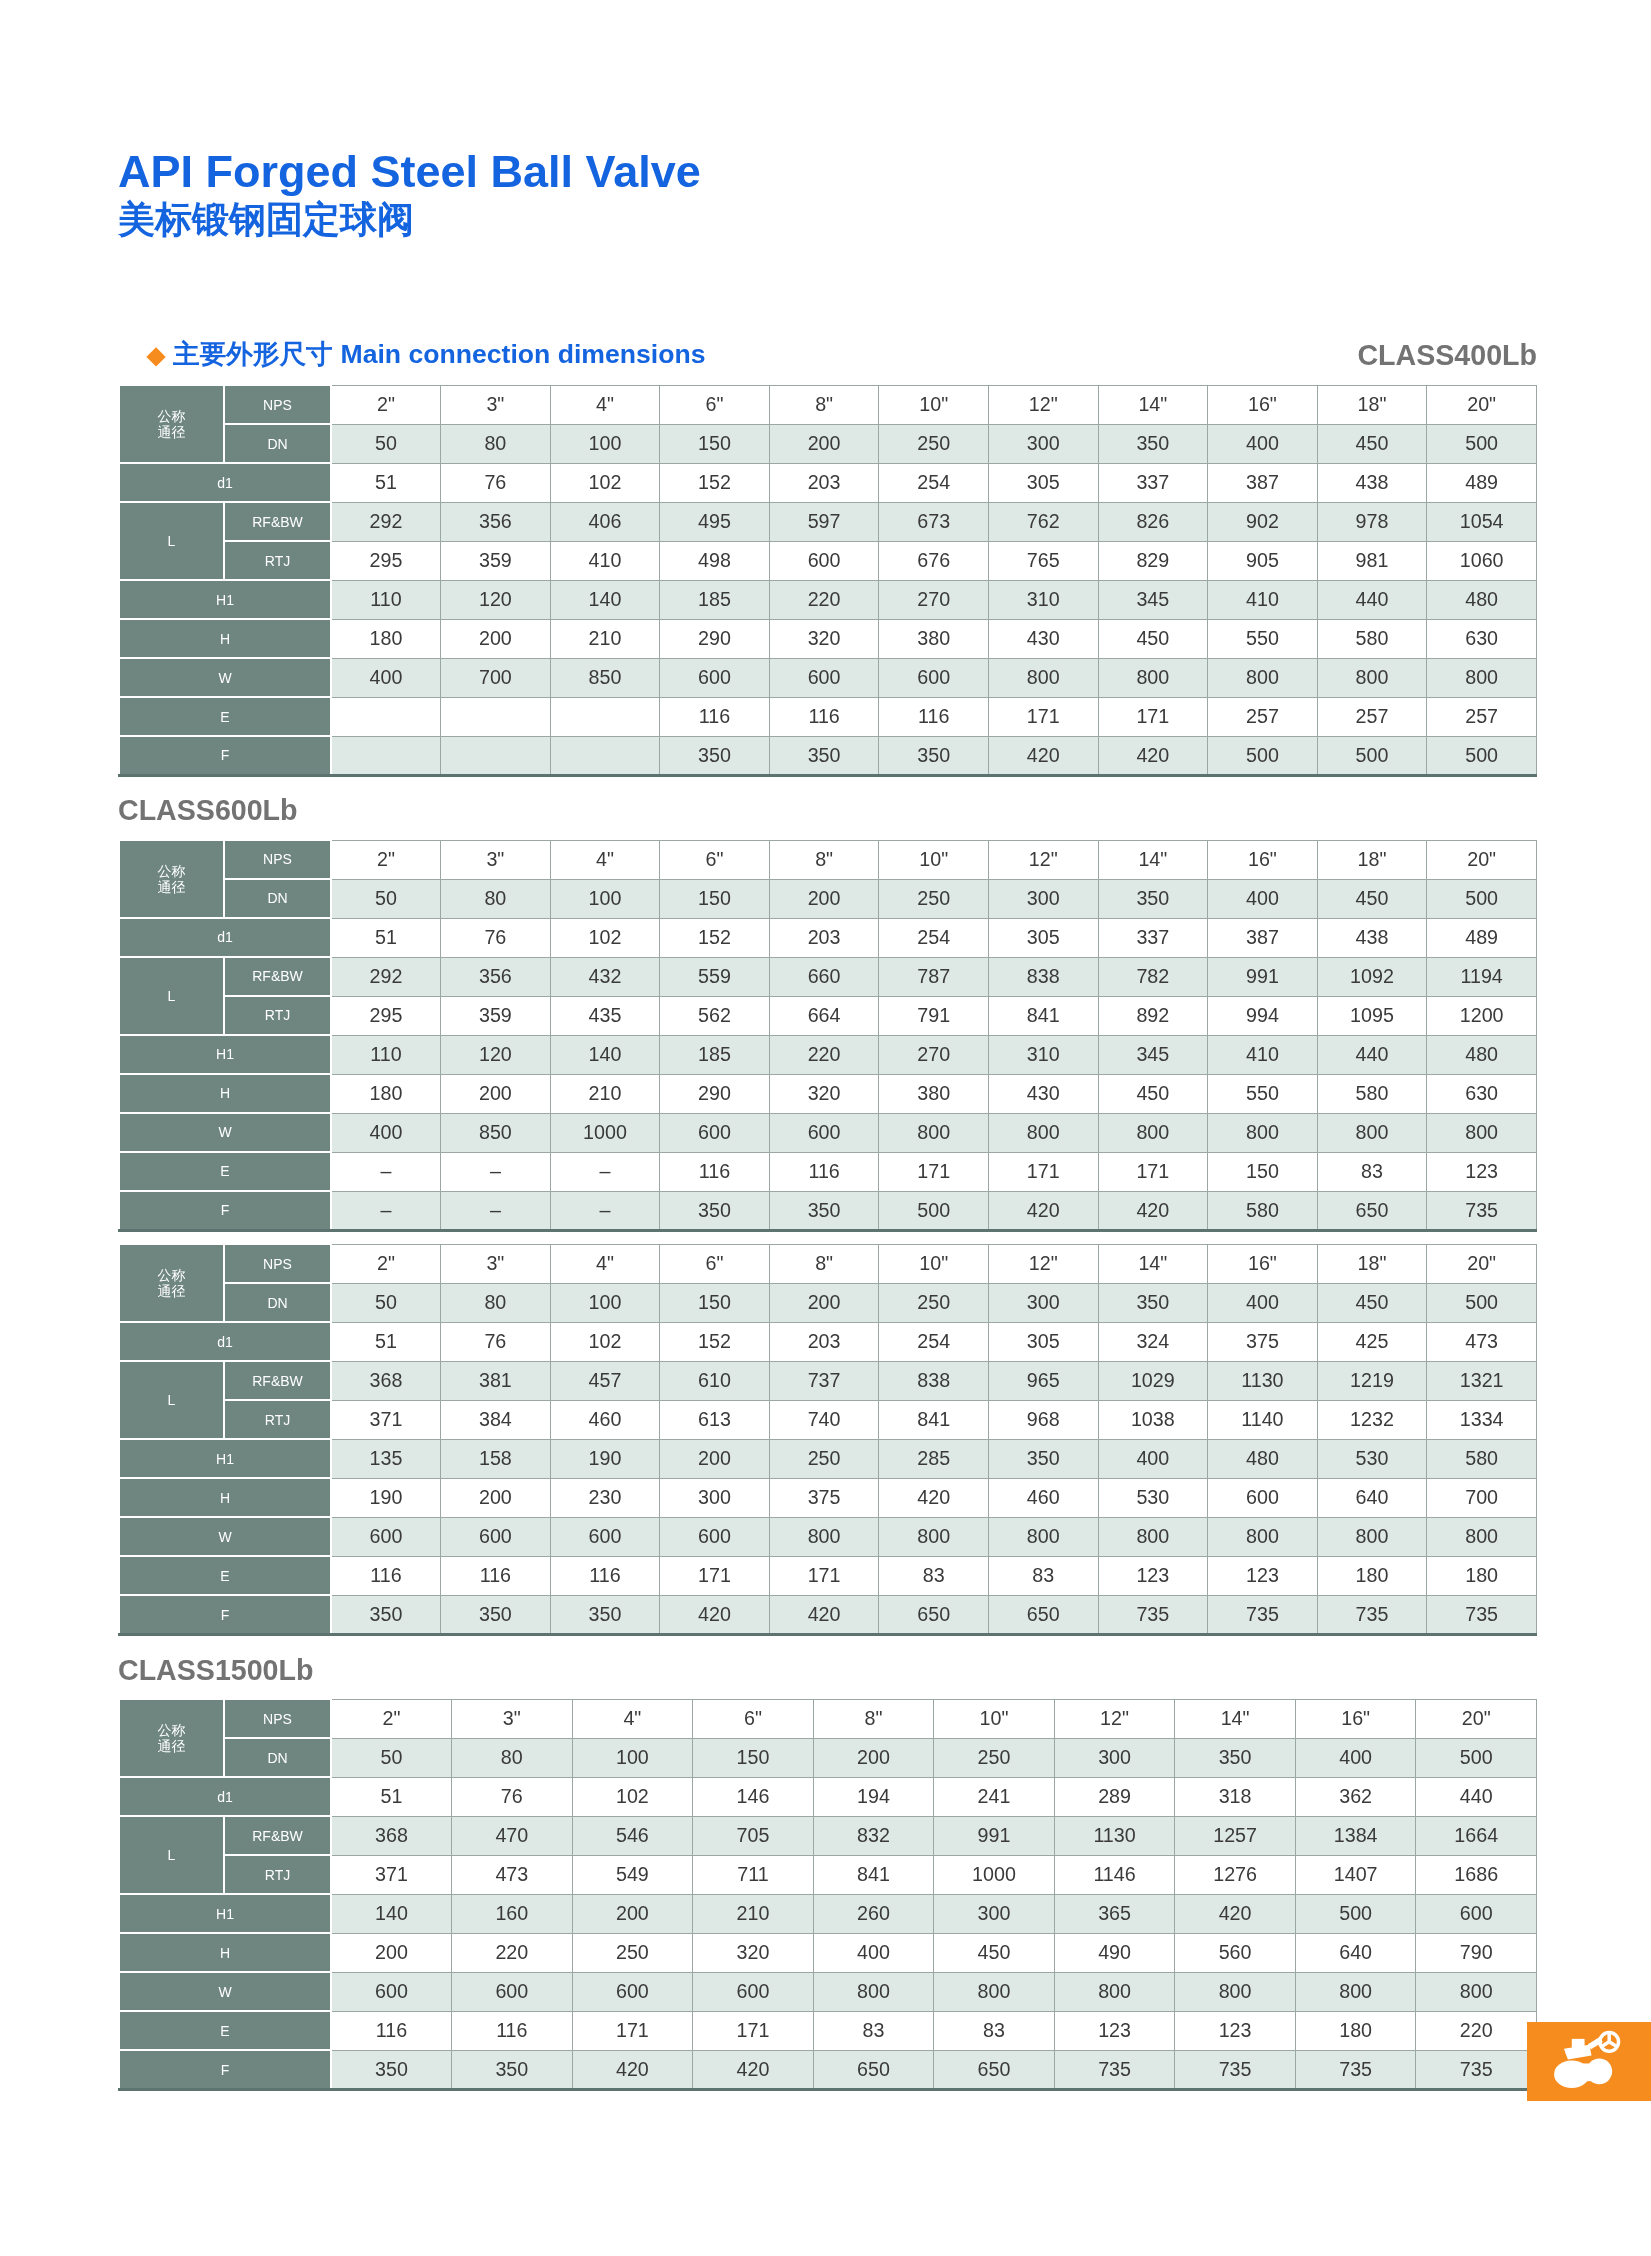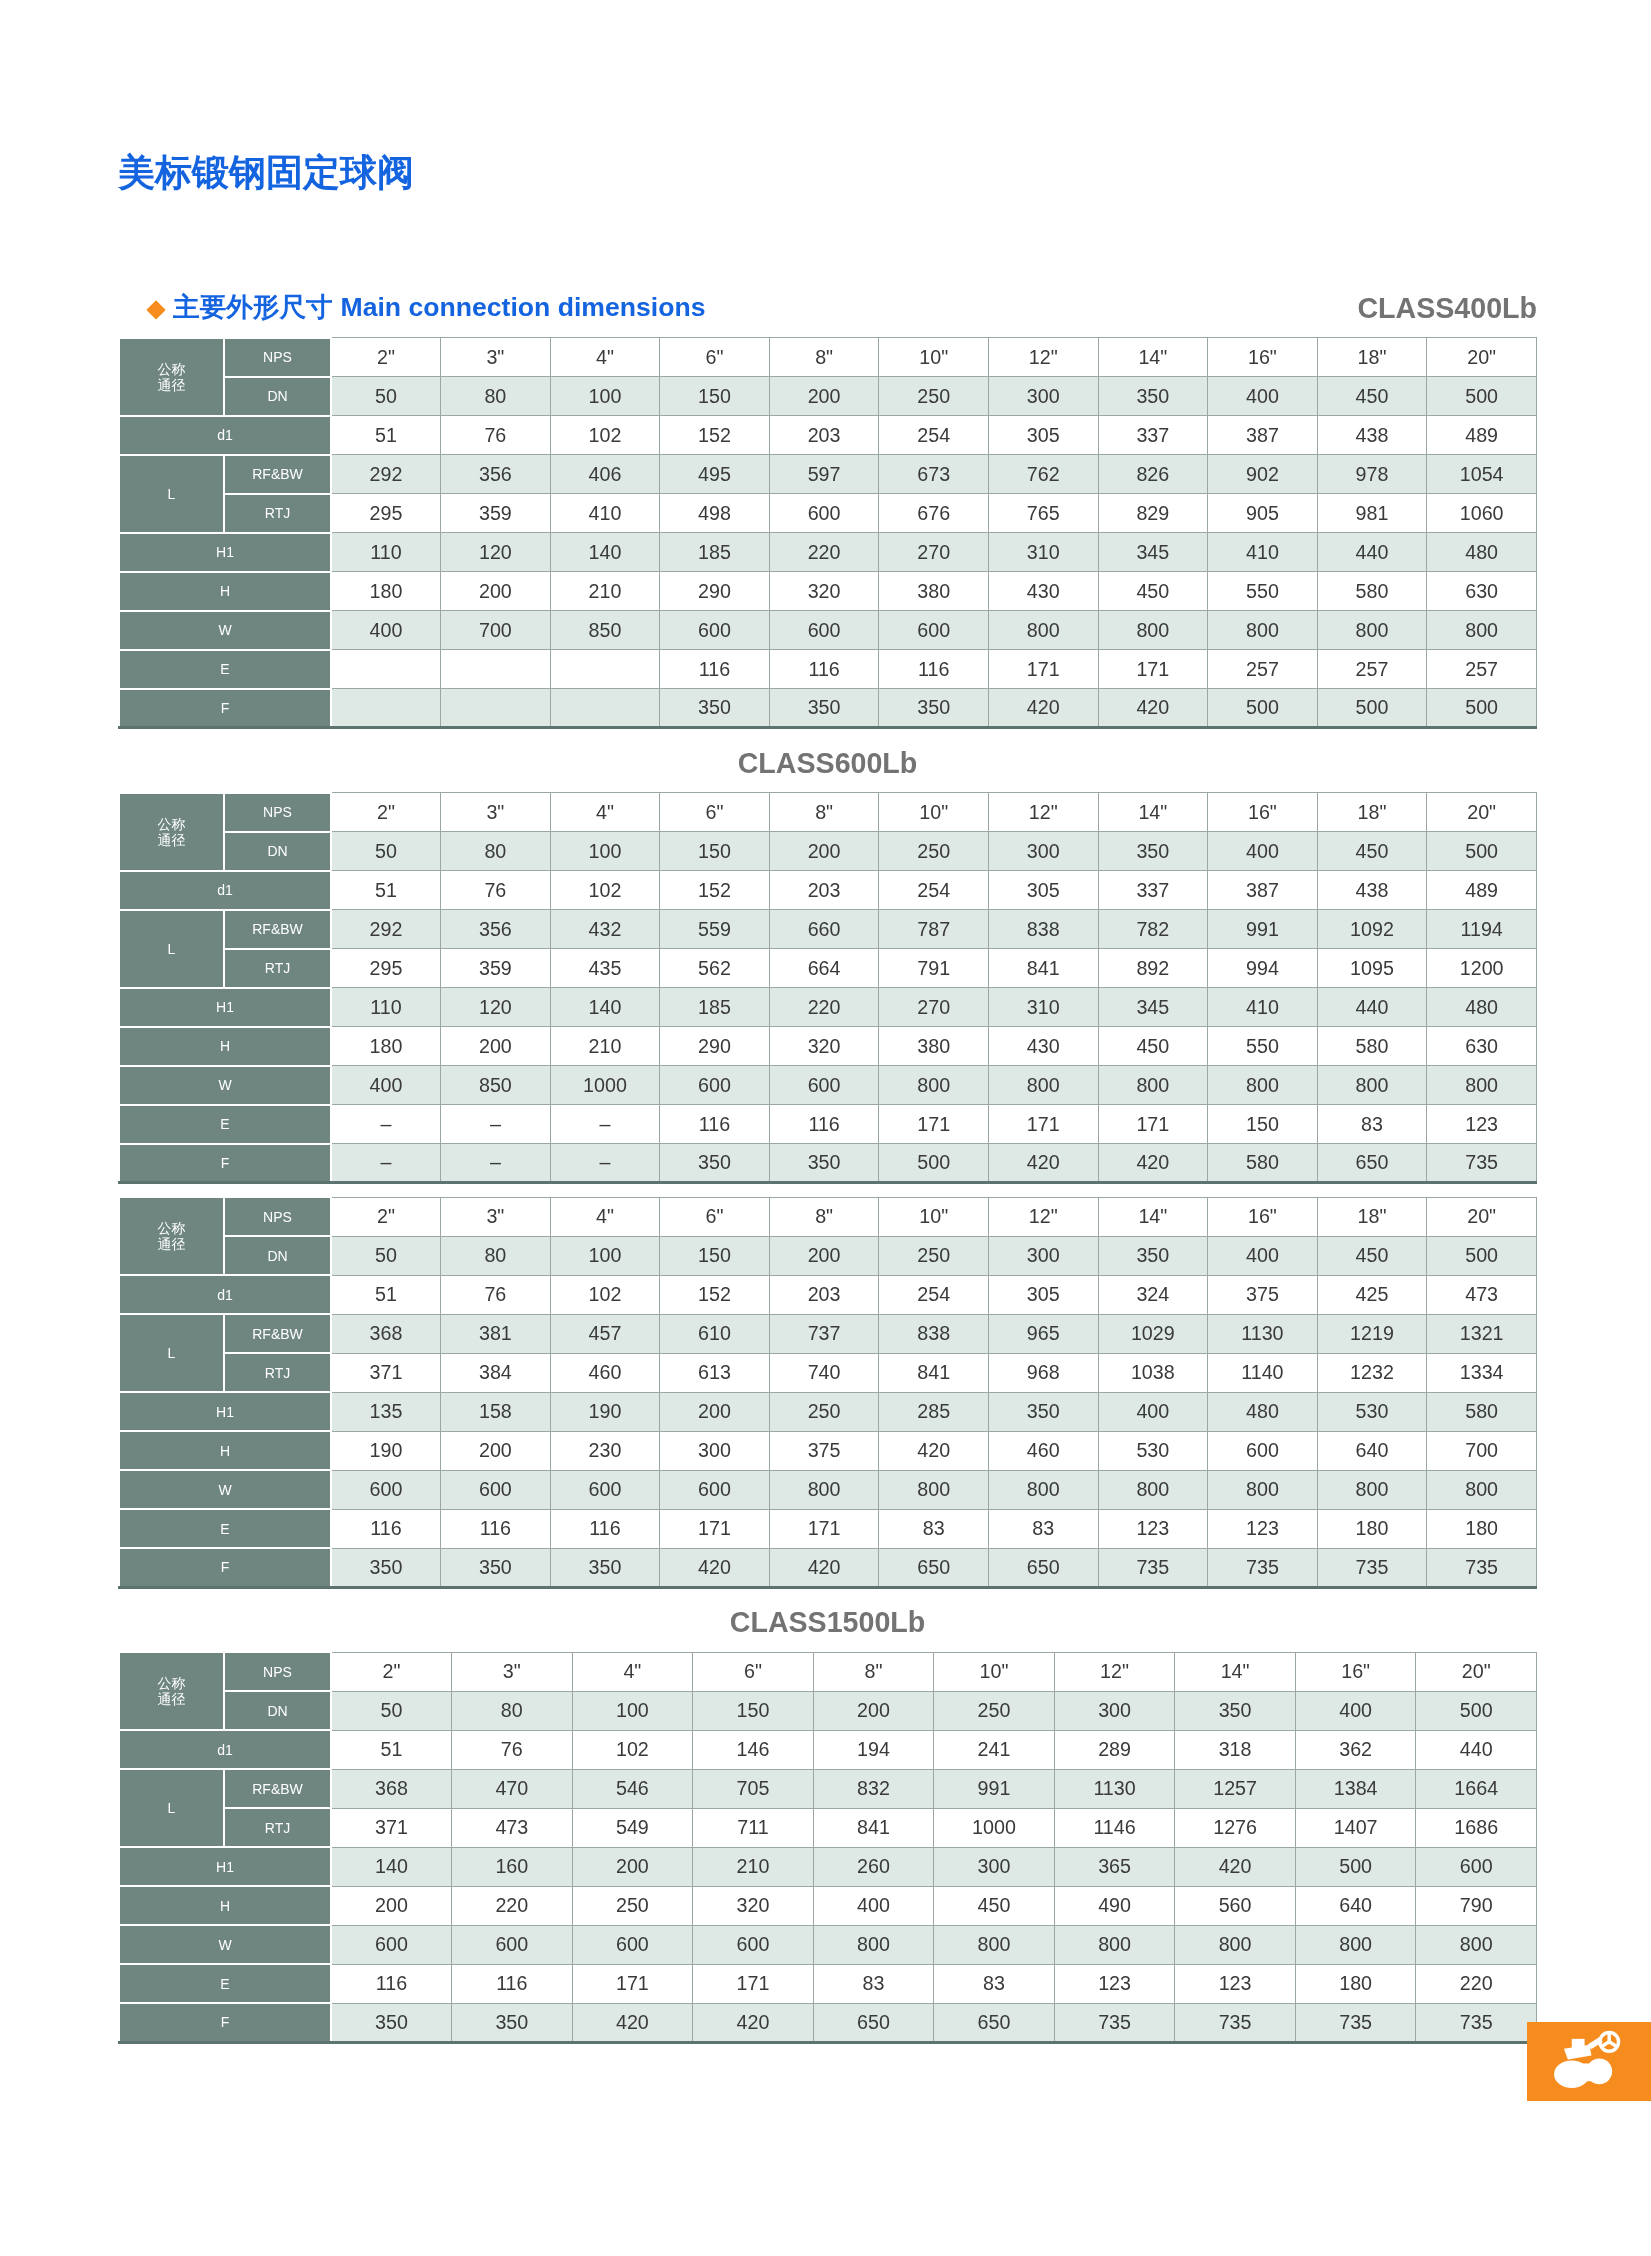--- a/index.html
+++ b/index.html
@@ -21,21 +21,21 @@
   }
   .section-row {
     display:flex; justify-content:space-between; align-items:flex-end;
     margin-top:91px;
     margin-left:29px;
   }
   .section-title { color:#1464E0; font-size:26.6px; font-weight:bold; }
   .diamond { color:#F68C1E; font-size:23.6px; margin-right:7.9px; }
   .section-en { margin-left:7.9px; }
   .class-label { color:#737373; font-size:28.6px; font-weight:bold; }
-  .class-row { text-align:center; margin:17.7px 0 9.9px 0; }
+  .class-row { text-align:left; margin:17.7px 0 9.9px 0; }
 
   table.dims {
     border-collapse:collapse; width:100%; table-layout:fixed;
     margin-top:11.8px;
   }
   table.dims td {
     height:39px; text-align:center; vertical-align:middle;
     font-size:19.7px; color:#3a3a3a; padding:0;
   }
   table.dims td.lab {
@@ -50,20 +50,21 @@
     position:absolute; top:2022px; right:0; width:125px; height:79px;
     background:#F68C1E; display:flex; align-items:center; justify-content:center;
   }
 </style>
 </head>
 <body>
 
 <div class="page">
   <div class="content">
 
+    <div class="page-title">API Forged Steel Ball Valve</div>
     <div class="page-subtitle">美标锻钢固定球阀</div>
 
     <div class="section-row">
       <div class="section-title">
         <span class="diamond">◆</span><span>主要外形尺寸</span><span class="section-en">Main connection dimensions</span>
       </div>
       <div class="class-label">CLASS400Lb</div>
     </div>
 
     <table class="dims">

